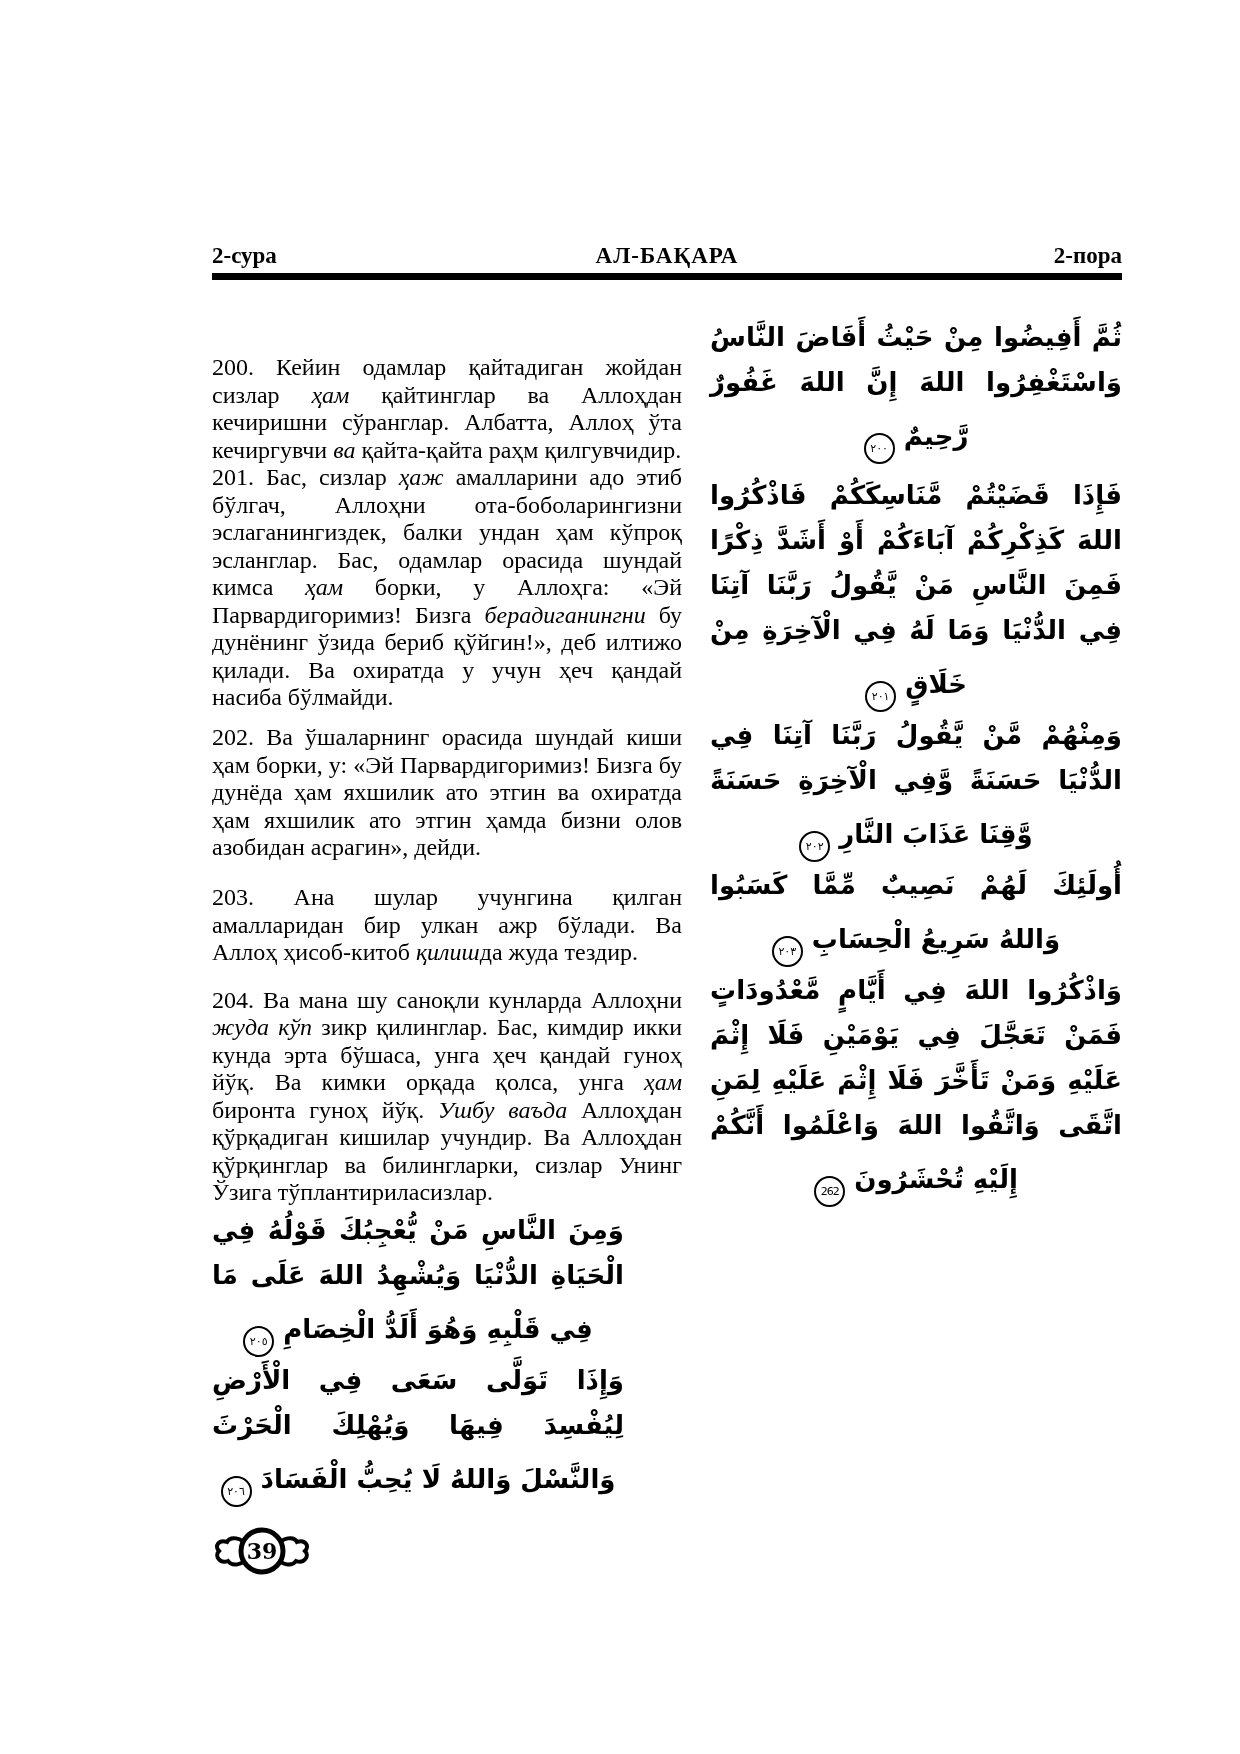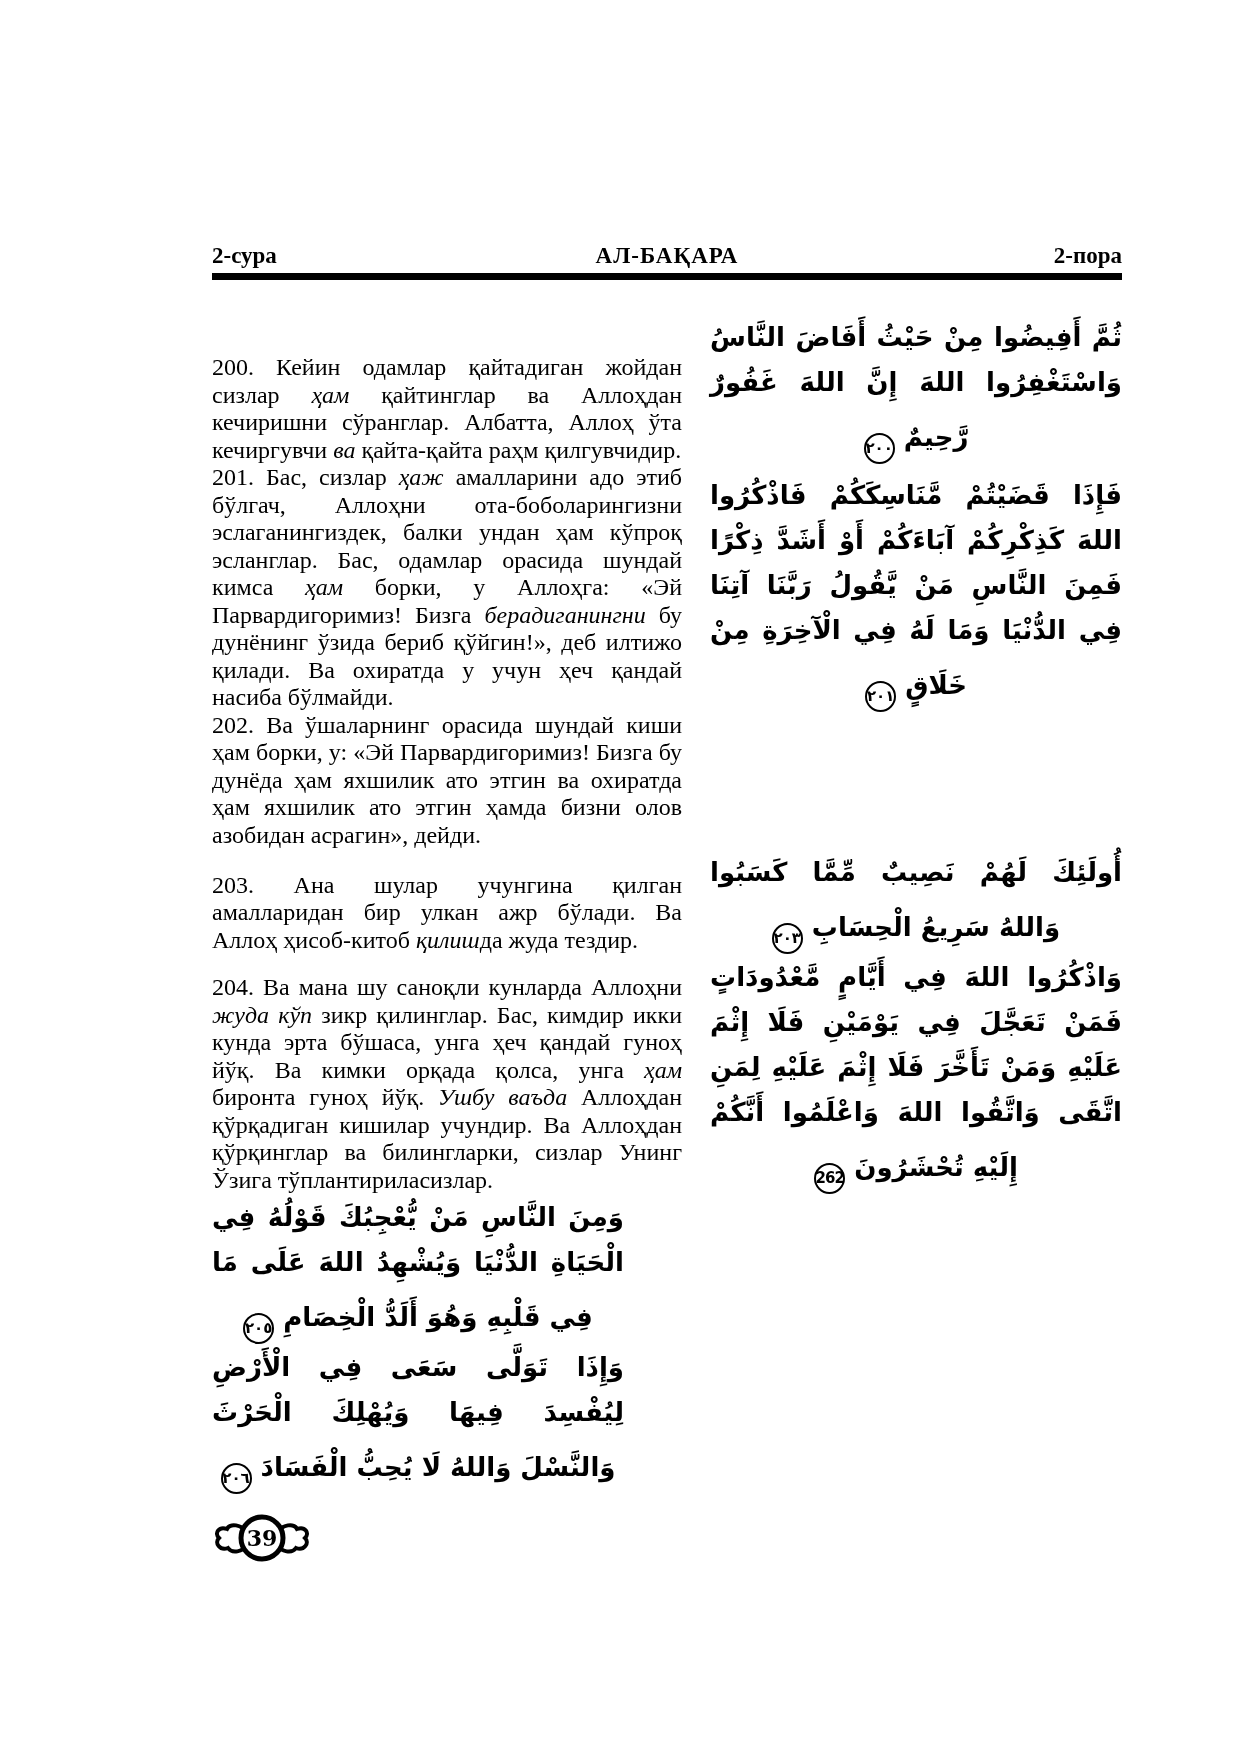--- a/index.html
+++ b/index.html
@@ -61,25 +61,25 @@
     padding-top: 1px;
   }
   .vmark {
     display: inline-flex;
     align-items: center;
     justify-content: center;
     width: 27px;
     height: 27px;
     border: 2.5px solid #000000;
     border-radius: 50%;
-    font-size: 15px;
+    font-size: 11px;
     line-height: 1;
     letter-spacing: -1px;
     vertical-align: -7px;
-    font-weight: bold;
+    font-weight: normal;
     margin-top: 28px;
   }
   .ftr {
     margin-top: 16px;
     display: flex;
   }
 </style>
 </head>
 <body>
 
@@ -97,20 +97,21 @@
       <div class="row">
         <p class="uz"><span>200. Кейин одамлар қайтадиган жойдан сизлар </span><i>ҳам</i><span> қайтинглар ва Аллоҳдан кечиришни сўранглар. Албатта, Аллоҳ ўта кечиргувчи </span><i>ва</i><span> қайта-қайта раҳм қилгувчидир.</span></p>
         <div class="ar" dir="rtl"><span>ثُمَّ أَفِيضُوا مِنْ حَيْثُ أَفَاضَ النَّاسُ وَاسْتَغْفِرُوا اللهَ إِنَّ اللهَ غَفُورٌ رَّحِيمٌ </span><span class="vmark">٢٠٠</span></div>
       </div>
       <div class="row">
         <p class="uz"><span>201. Бас, сизлар </span><i>ҳаж</i><span> амалларини адо этиб бўлгач, Аллоҳни ота-боболарингизни эслаганингиздек, балки ундан ҳам кўпроқ эсланглар. Бас, одамлар орасида шундай кимса </span><i>ҳам</i><span> борки, у Аллоҳга: «Эй Парвардигоримиз! Бизга </span><i>берадиганингни</i><span> бу дунёнинг ўзида бериб қўйгин!», деб илтижо қилади. Ва охиратда у учун ҳеч қандай насиба бўлмайди.</span></p>
         <div class="ar" dir="rtl"><span>فَإِذَا قَضَيْتُمْ مَّنَاسِكَكُمْ فَاذْكُرُوا اللهَ كَذِكْرِكُمْ آبَاءَكُمْ أَوْ أَشَدَّ ذِكْرًا فَمِنَ النَّاسِ مَنْ يَّقُولُ رَبَّنَا آتِنَا فِي الدُّنْيَا وَمَا لَهُ فِي الْآخِرَةِ مِنْ خَلَاقٍ </span><span class="vmark">٢٠١</span></div>
       </div>
       <div class="row">
         <p class="uz"><span>202. Ва ўшаларнинг орасида шундай киши ҳам борки, у: «Эй Парвардигоримиз! Бизга бу дунёда ҳам яхшилик ато этгин ва охиратда ҳам яхшилик ато этгин ҳамда бизни олов азобидан асрагин», дейди.</span></p>
+        <div class="ar" dir="rtl"><span>وَمِنْهُمْ مَّنْ يَّقُولُ رَبَّنَا آتِنَا فِي الدُّنْيَا حَسَنَةً وَّفِي الْآخِرَةِ حَسَنَةً وَّقِنَا عَذَابَ النَّارِ </span><span class="vmark">٢٠٢</span></div>
       </div>
       <div class="row">
         <p class="uz"><span>203. Ана шулар учунгина қилган амалларидан бир улкан ажр бўлади. Ва Аллоҳ ҳисоб-китоб </span><i>қилиш</i><span>да жуда тездир.</span></p>
         <div class="ar" dir="rtl"><span>أُولَئِكَ لَهُمْ نَصِيبٌ مِّمَّا كَسَبُوا وَاللهُ سَرِيعُ الْحِسَابِ </span><span class="vmark">٢٠٣</span></div>
       </div>
       <div class="row">
         <p class="uz"><span>204. Ва мана шу саноқли кунларда Аллоҳни </span><i>жуда кўп</i><span> зикр қилинглар. Бас, кимдир икки кунда эрта бўшаса, унга ҳеч қандай гуноҳ йўқ. Ва кимки орқада қолса, унга </span><i>ҳам</i><span> биронта гуноҳ йўқ. </span><i>Ушбу ваъда</i><span> Аллоҳдан қўрқадиган кишилар учундир. Ва Аллоҳдан қўрқинглар ва билингларки, сизлар Унинг Ўзига тўплантириласизлар.</span></p>
         <div class="ar" dir="rtl"><span>وَاذْكُرُوا اللهَ فِي أَيَّامٍ مَّعْدُودَاتٍ فَمَنْ تَعَجَّلَ فِي يَوْمَيْنِ فَلَا إِثْمَ عَلَيْهِ وَمَنْ تَأَخَّرَ فَلَا إِثْمَ عَلَيْهِ لِمَنِ اتَّقَى وَاتَّقُوا اللهَ وَاعْلَمُوا أَنَّكُمْ إِلَيْهِ تُحْشَرُونَ </span><span class="vmark">262</span></div>
       </div>
       <div class="row">

